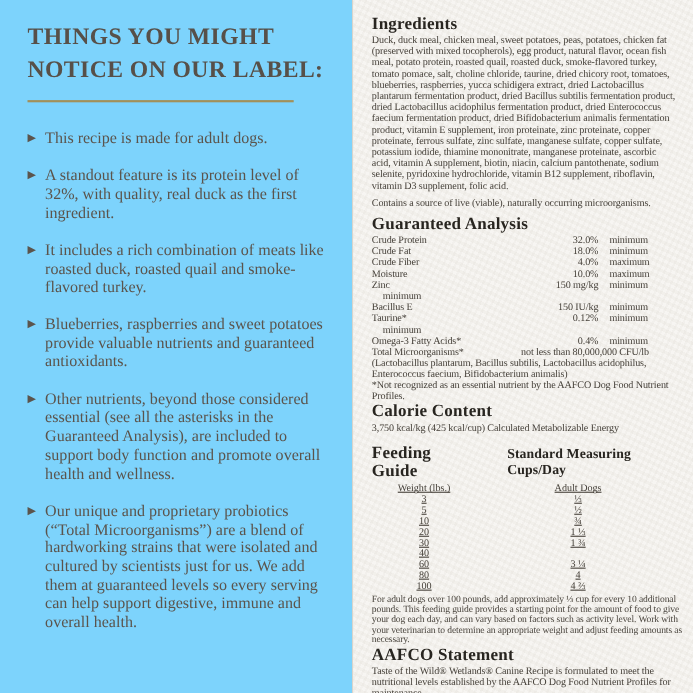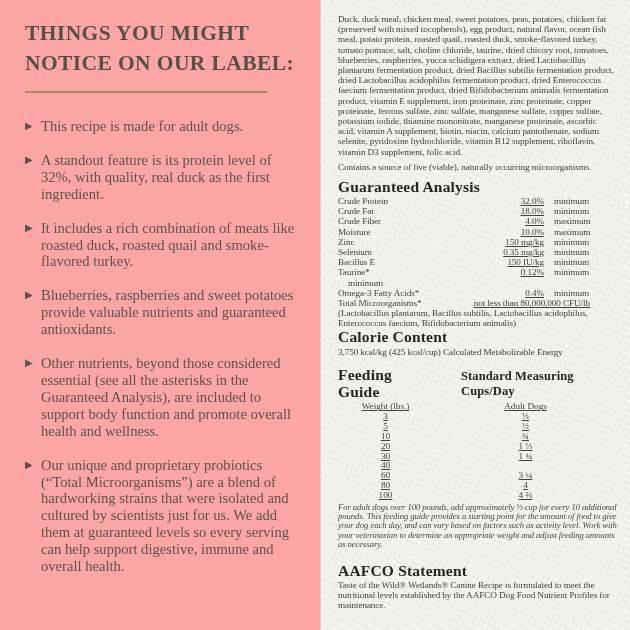--- a/index.html
+++ b/index.html
@@ -8,21 +8,21 @@
     font-family:"Liberation Serif","DejaVu Serif",serif;
     background:#b6afa7;
   }
   .page{
     position:relative;width:630px;height:630px;display:flex;
     box-shadow:inset 0 0 14px rgba(55,45,35,.35);
   }
   
   .left{
     width:320px;box-sizing:border-box;flex:0 0 320px;
-    background:#fca5a5;
+    background:#7dd3fc;
     padding:18px 20px 0 25px;
     color:#5b544c;
   }
   .lp-head{
     font-size:21.5px;font-weight:bold;line-height:30px;
     letter-spacing:.4px;color:#575049;
   }
   .divider{
     border:none;border-top:2px solid #a29059;
     width:242px;margin:13px 0 0 0;
@@ -54,37 +54,37 @@
   .body-text{
     margin:1px 0 0 0;font-size:9.2px;line-height:10.2px;
     width:276px;letter-spacing:-0.1px;
   }
   .contains-note{margin:5px 0 6px 0;}
   
   .ga{margin:1px 0 0 0;font-size:9.2px;letter-spacing:-0.1px;}
   .ga-row{display:flex;line-height:10.2px;width:262px;}
   .ga-main{display:flex;width:206px;}
   .ga-label{flex:1;}
-  .ga-value{text-align:right;text-decoration:underline;}
+  .ga-value{text-align:right;}
   .ga-qual{margin-left:10px;}
   .ga-micro{display:flex;width:252px;line-height:10.2px;}
   .ga-micro .ga-value{flex:1;}
   .ga-foot{margin:0;font-size:9.2px;line-height:10px;width:276px;letter-spacing:-0.1px;}
   .section{margin-top:9px;}
   .cal-text{margin:2px 0 0 0;}
   
   .fg-headrow{display:flex;align-items:baseline;margin-top:9px;gap:12px;}
   .fg-sub{font-weight:bold;font-size:12.5px;color:#282520;margin-left:13px;letter-spacing:.1px;}
   .fg-table{margin-top:1px;font-size:9.2px;width:290px;text-decoration:underline;}
   .fg-row{display:flex;line-height:9.8px;}
   .fg-c1{width:95px;text-align:center;}
   .fg-c2{width:185px;text-align:center;}
   .fg-colhead{line-height:11px;}
   .fg-note{
-    margin:2px 0 12px 0;font-style:italic;font-size:8.7px;line-height:9.4px;
+    margin:2px 0 0 0;font-size:8.7px;line-height:9.4px;
     width:286px;color:#4a453e;letter-spacing:-0.1px;
   }
   .aafco-text{margin:1px 0 0 0;}
 </style>
 </head>
 <body>
 
 <div class="page">
 
   <aside class="left">
@@ -114,20 +114,21 @@
       </li>
       <li>
         <span class="bullet-marker">▶</span>
         <span class="bullet-text">Our unique and proprietary probiotics (“Total Microorganisms”) are a blend of hardworking strains that were isolated and cultured by scientists just for us. We add them at guaranteed levels so every serving can help support digestive, immune and overall health.</span>
       </li>
     </ul>
   </aside>
 
   <main class="right">
 
+    <h2>Ingredients</h2>
     <p class="body-text">Duck, duck meal, chicken meal, sweet potatoes, peas, potatoes, chicken fat (preserved with mixed tocopherols), egg product, natural flavor, ocean fish meal, potato protein, roasted quail, roasted duck, smoke-flavored turkey, tomato pomace, salt, choline chloride, taurine, dried chicory root, tomatoes, blueberries, raspberries, yucca schidigera extract, dried Lactobacillus plantarum fermentation product, dried Bacillus subtilis fermentation product, dried Lactobacillus acidophilus fermentation product, dried Enterococcus faecium fermentation product, dried Bifidobacterium animalis fermentation product, vitamin E supplement, iron proteinate, zinc proteinate, copper proteinate, ferrous sulfate, zinc sulfate, manganese sulfate, copper sulfate, potassium iodide, thiamine mononitrate, manganese proteinate, ascorbic acid, vitamin A supplement, biotin, niacin, calcium pantothenate, sodium selenite, pyridoxine hydrochloride, vitamin B12 supplement, riboflavin, vitamin D3 supplement, folic acid.</p>
     <p class="body-text contains-note">Contains a source of live (viable), naturally occurring microorganisms.</p>
 
     <h2>Guaranteed Analysis</h2>
     <div class="ga">
       <div class="ga-row">
         <span class="ga-main">
             <span class="ga-label">Crude Protein</span>
             <span class="ga-value">32.0%</span>
           </span>
@@ -155,24 +156,20 @@
         <span class="ga-qual">maximum</span>
       </div>
       <div class="ga-row">
         <span class="ga-main">
             <span class="ga-label">Zinc</span>
             <span class="ga-value">150 mg/kg</span>
           </span>
         <span class="ga-qual">minimum</span>
       </div>
       <div class="ga-row">
-        <span class="ga-main">
-            <span class="ga-label">Selenium</span>
-            <span class="ga-value">0.35 mg/kg</span>
-          </span>
         <span class="ga-qual">minimum</span>
       </div>
       <div class="ga-row">
         <span class="ga-main">
             <span class="ga-label">Bacillus E</span>
             <span class="ga-value">150 IU/kg</span>
           </span>
         <span class="ga-qual">minimum</span>
       </div>
       <div class="ga-row">
@@ -191,20 +188,21 @@
             <span class="ga-value">0.4%</span>
           </span>
         <span class="ga-qual">minimum</span>
       </div>
       <div class="ga-micro">
         <span class="ga-label">Total Microorganisms*</span>
         <span class="ga-value">not less than 80,000,000 CFU/lb</span>
       </div>
     </div>
     <p class="ga-foot">(Lactobacillus plantarum, Bacillus subtilis, Lactobacillus acidophilus, Enterococcus faecium, Bifidobacterium animalis)</p>
+    <p class="ga-foot">*Not recognized as an essential nutrient by the AAFCO Dog Food Nutrient Profiles.</p>
 
     <h2 class="section">Calorie Content</h2>
     <p class="body-text cal-text">3,750 kcal/kg (425 kcal/cup) Calculated Metabolizable Energy</p>
 
     <div class="fg-headrow">
       <h2>Feeding Guide</h2>
       <span class="fg-sub">Standard Measuring Cups/Day</span>
     </div>
     <div class="fg-table">
       <div class="fg-row fg-colhead">

